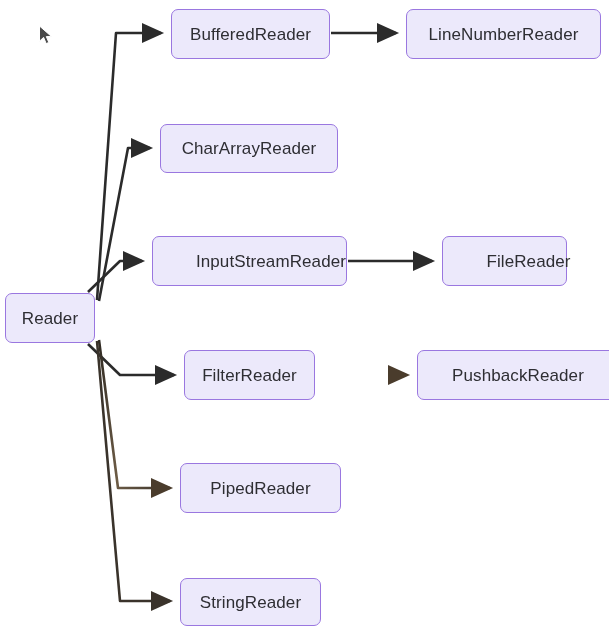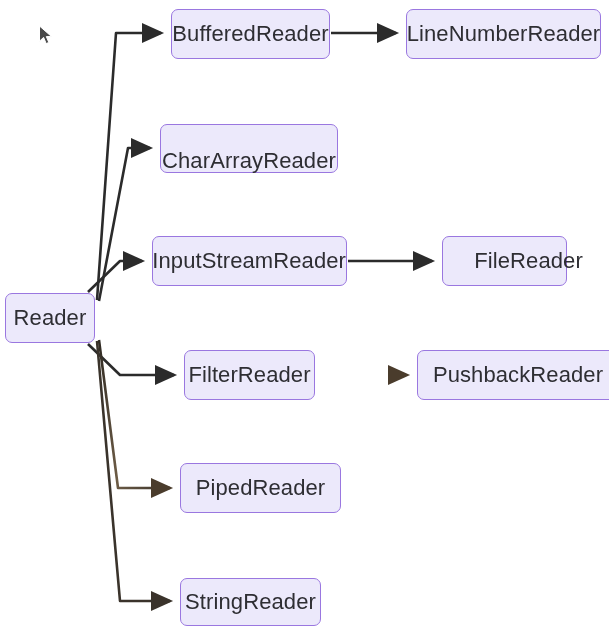--- a/index.html
+++ b/index.html
@@ -29,21 +29,21 @@
   .node {
     position: absolute;
     box-sizing: border-box;
     background: #ece9fb;
     border: 1.4px solid #9a77e0;
     border-radius: 7px;
     display: flex;
     align-items: center;
     justify-content: center;
     color: #2e2e33;
-    font-size: 22px;
+    font-size: 17px;
     line-height: 1;
     letter-spacing: 0.1px;
     white-space: nowrap;
     font-family: "Liberation Sans", sans-serif;
   }
   .cursor {
     position: absolute;
     width: 18px;
     height: 22px;
     pointer-events: none;
@@ -101,21 +101,21 @@
   </div>
 
   <div class="node" style="left:171px; top:9px; width:159px; height:50px;">
     <span>BufferedReader</span>
   </div>
 
   <div class="node" style="left:406px; top:9px; width:195px; height:50px;">
     <span>LineNumberReader</span>
   </div>
 
-  <div class="node" style="left:160px; top:124px; width:178px; height:49px;align-items:flex-end;">
+  <div class="node" style="left:160px; top:124px; width:178px; height:49px;">
     <span>CharArrayReader</span>
   </div>
 
   <div class="node" style="left:152px; top:236px; width:195px; height:50px;justify-content:flex-end;">
     <span>InputStreamReader</span>
   </div>
 
   <div class="node" style="left:442px; top:236px; width:125px; height:50px;padding-left:48px;">
     <span>FileReader</span>
   </div>

